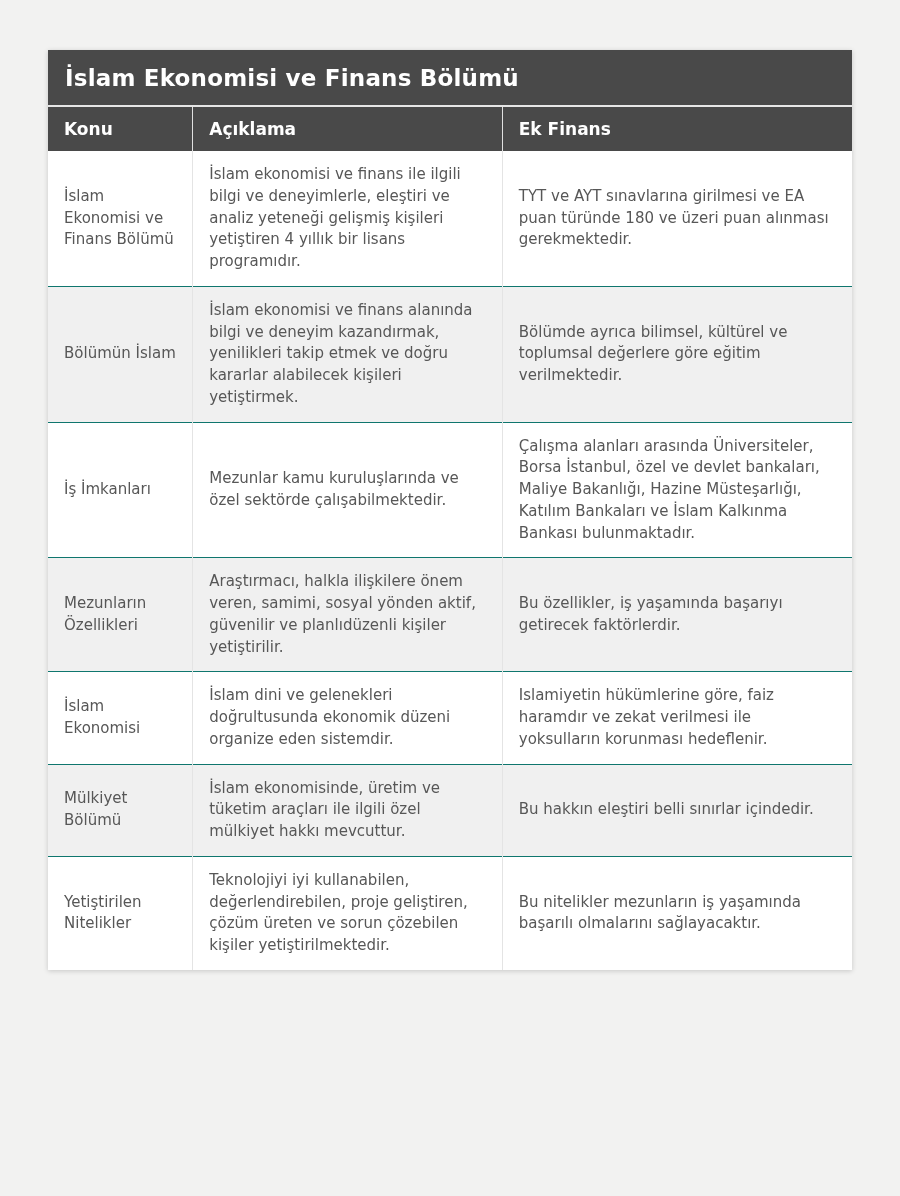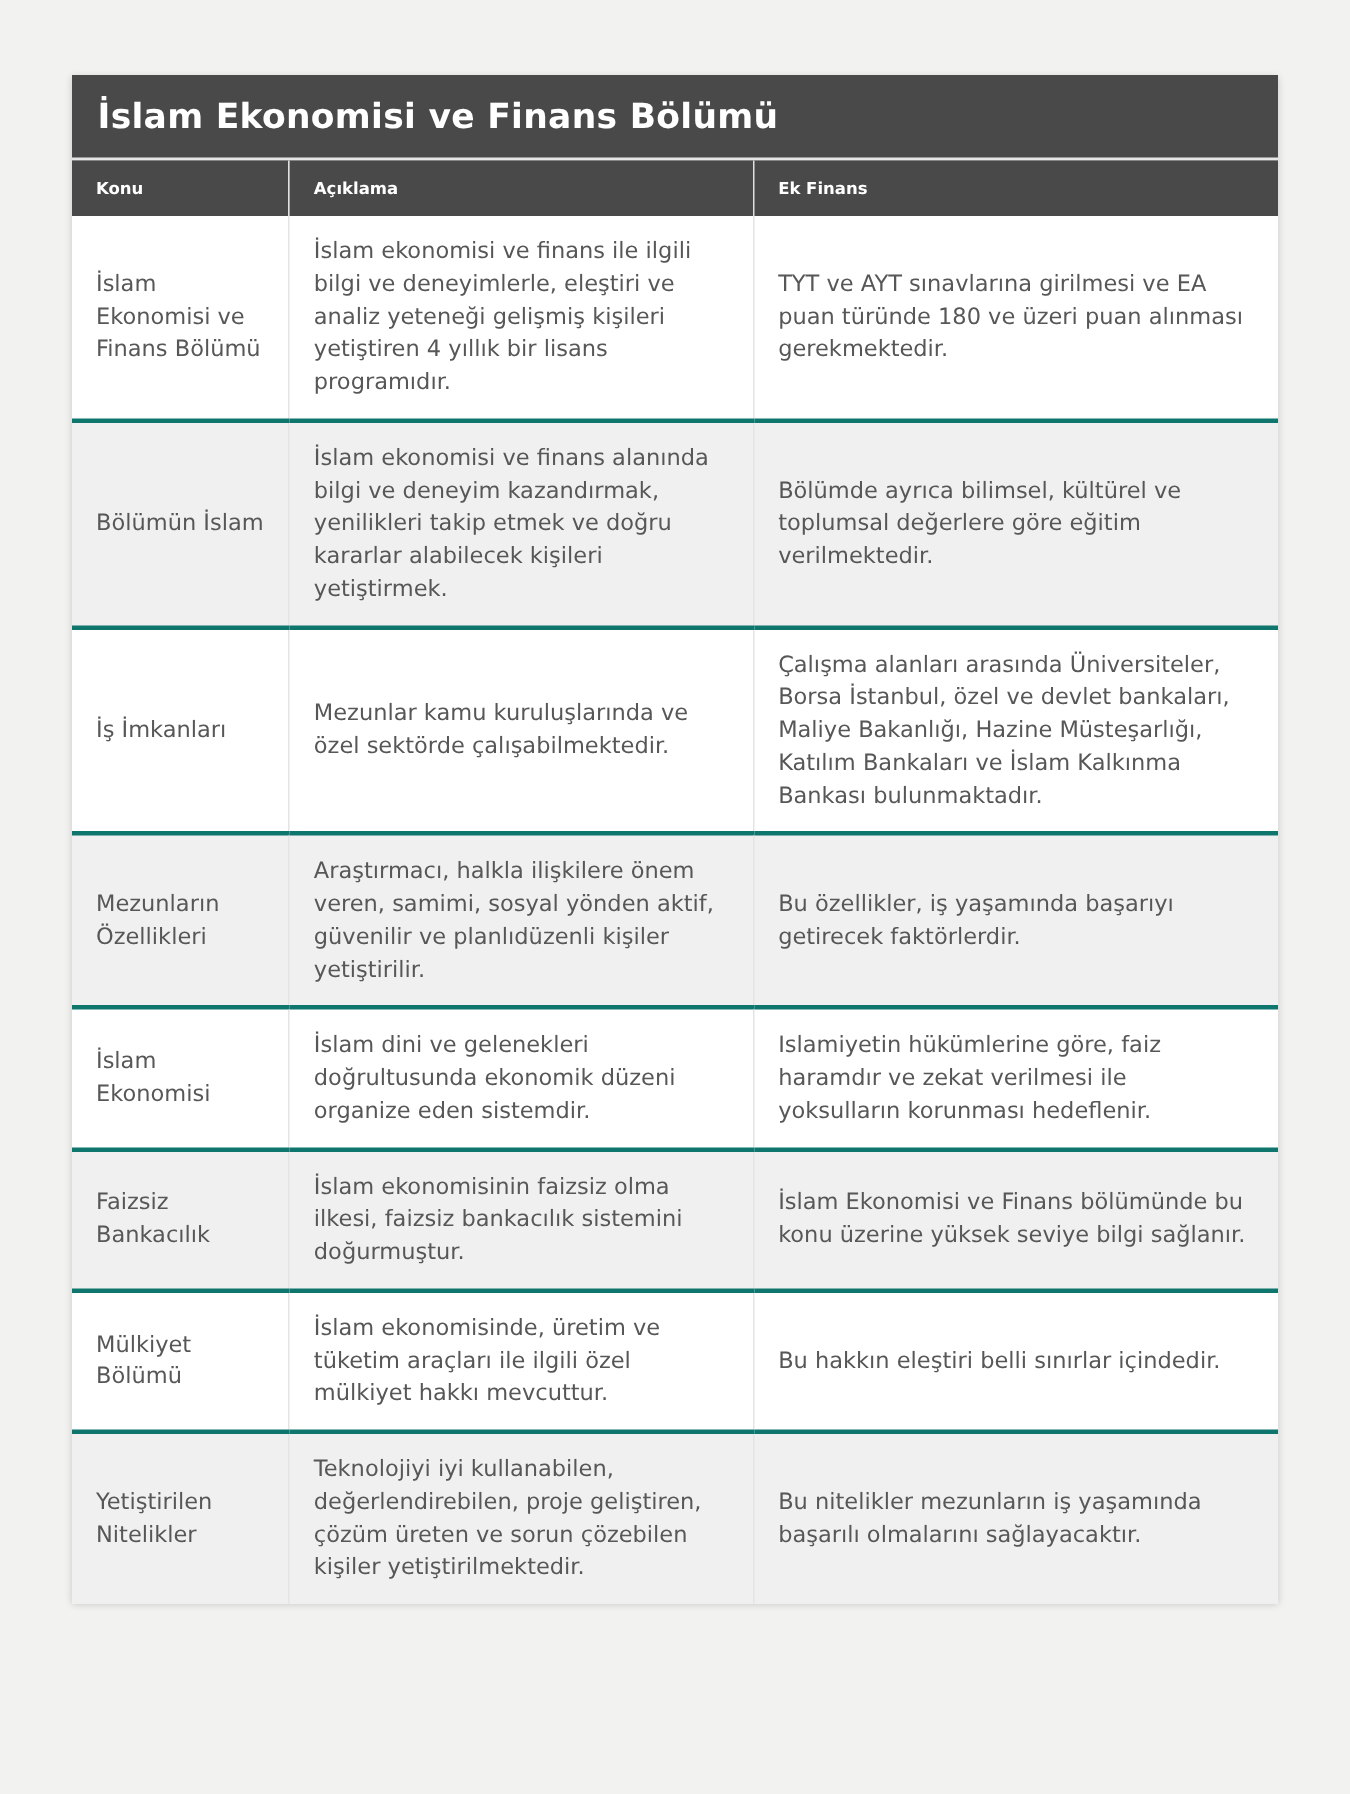--- a/index.html
+++ b/index.html
@@ -40,34 +40,34 @@
   }
 
   table.info-table col.c-konu     { width: 18%; }
   table.info-table col.c-aciklama { width: 38.5%; }
   table.info-table col.c-ekbilgi  { width: 43.5%; }
 
   table.info-table thead th {
     background: #494949;
     color: #ffffff;
     text-align: left;
-    font-size: 11px;
+    font-size: 17px;
     font-weight: bold;
     padding: 12px 16px;
     border-left: 1px solid #e0e0e0;
   }
   table.info-table thead th:first-child { border-left: none; }
 
   table.info-table tbody td {
     font-size: 15px;
     line-height: 1.45;
     color: #575757;
     padding: 13px 16px;
     vertical-align: middle;
-    border-top: 3px solid #0f766e;
+    border-top: 1px solid #0f766e;
     border-left: 1px solid #e4e4e4;
     word-wrap: break-word;
   }
   table.info-table tbody td:first-child { border-left: none; }
   table.info-table tbody tr:first-child td { border-top: none; }
   table.info-table tbody tr:nth-child(even) td { background: #f0f0f0; }
 </style>
 </head>
 <body>
 
@@ -111,25 +111,20 @@
     <td>Araştırmacı, halkla ilişkilere önem veren, samimi, sosyal yönden aktif, güvenilir ve planlıdüzenli kişiler yetiştirilir.</td>
     <td>Bu özellikler, iş yaşamında başarıyı getirecek faktörlerdir.</td>
   </tr>
 
   <tr>
     <td>İslam Ekonomisi</td>
     <td>İslam dini ve gelenekleri doğrultusunda ekonomik düzeni organize eden sistemdir.</td>
     <td>Islamiyetin hükümlerine göre, faiz haramdır ve zekat verilmesi ile yoksulların korunması hedeflenir.</td>
   </tr>
 
-  <tr>
-    <td>Faizsiz Bankacılık</td>
-    <td>İslam ekonomisinin faizsiz olma ilkesi, faizsiz bankacılık sistemini doğurmuştur.</td>
-    <td>İslam Ekonomisi ve Finans bölümünde bu konu üzerine yüksek seviye bilgi sağlanır.</td>
-  </tr>
 
   <tr>
     <td>Mülkiyet Bölümü</td>
     <td>İslam ekonomisinde, üretim ve tüketim araçları ile ilgili özel mülkiyet hakkı mevcuttur.</td>
     <td>Bu hakkın eleştiri belli sınırlar içindedir.</td>
   </tr>
 
 
 
   <tr>

